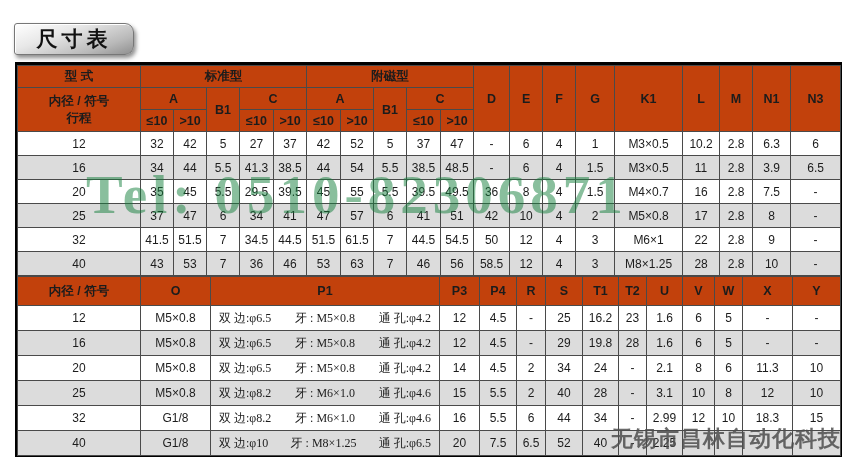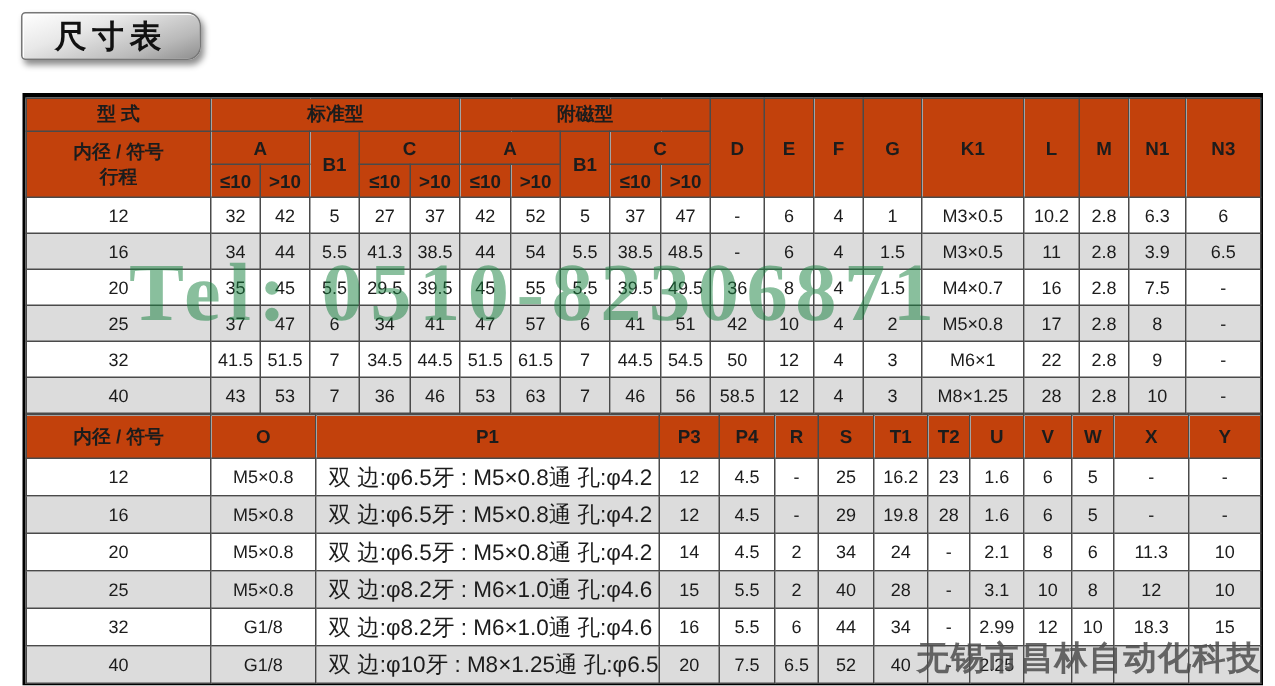--- a/index.html
+++ b/index.html
@@ -1,38 +1,38 @@
 <!DOCTYPE html>
 <html><head>
 <meta charset="utf-8">
 <style>
   html,body{margin:0;padding:0;}
   .page{position:relative;width:850px;height:457px;background:#ffffff;overflow:hidden;
         font-family:"Liberation Sans", sans-serif;color:#1c1c1c;}
   
-  .title-bar{position:absolute;left:14px;top:8px;width:118px;height:30px;
+  .title-bar{position:absolute;left:14px;top:23px;width:118px;height:30px;
      background:linear-gradient(160deg,#ffffff 0%,#e8e8e8 35%,#b9b9b9 75%,#8f8f8f 100%);
      border:1px solid #777;border-radius:3px 9px 9px 3px;
      box-shadow:2px 3px 4px rgba(0,0,0,.45), inset 1px 1px 0 #fff;
      display:flex;align-items:center;justify-content:center;
      font-size:21px;font-weight:bold;letter-spacing:4px;color:#111;}
   
   .table-wrap{position:absolute;left:15px;top:62px;width:823px;
      border:2px solid #000;border-top-width:3px;border-bottom-width:3px;background:#fff;}
   table{border-collapse:collapse;width:100%;table-layout:fixed;}
   th,td{border:1px solid #4a4a4a;text-align:center;vertical-align:middle;
      font-size:12px;padding:0 1px;white-space:nowrap;overflow:hidden;}
   th{background:#c2410c;font-weight:bold;font-size:12.5px;}
   #t1 tr.hdr1 th,#t1 tr.hdr2 th,#t1 tr.hdr3 th{height:21px;}
   #t1 tbody tr{height:24px;}
   #t2 thead tr{height:29px;}
   #t2 tbody tr{height:25px;}
   tr.alt td{background:#dcdcdc;}
   td.p1{padding:0 8px;}
-  td.p1 .p1-inner{display:flex;justify-content:space-between;align-items:center;font-size:15px;}
+  td.p1 .p1-inner{display:flex;justify-content:space-between;align-items:center;font-size:12px;font-family:Liberation Serif, serif;}
   th.two-line{line-height:1.35;}
   
   .wm-blue{position:absolute;font-family:"Liberation Serif", serif;font-weight:600;
      font-size:55px;letter-spacing:5px;opacity:.5;pointer-events:none;z-index:4;white-space:nowrap;}
   .wm-tel{left:86px;top:163px;}
   .wm-fax{left:104px;top:276px;}
   .wm-company{position:absolute;right:9px;bottom:3px;font-size:22px;font-weight:bold;
      letter-spacing:1px;opacity:.85;pointer-events:none;z-index:5;white-space:nowrap;}
 </style>
 </head>

